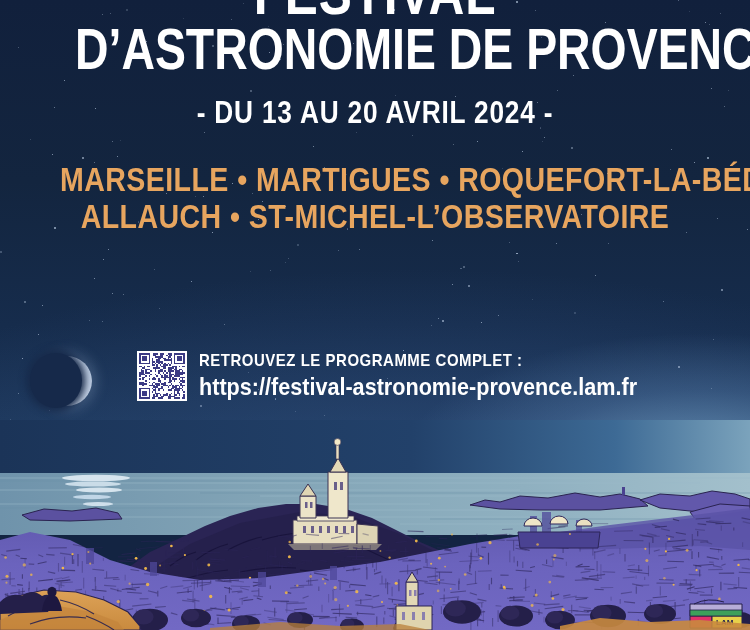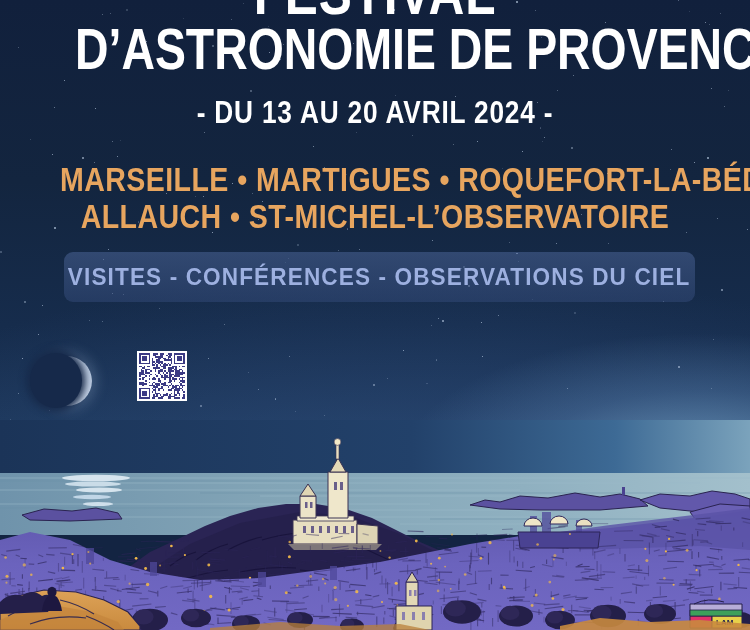--- a/index.html
+++ b/index.html
@@ -310,23 +310,20 @@
     <div class="t-festival">FESTIVAL</div>
     <div class="t-astro">D’ASTRONOMIE DE PROVENCE</div>
     <div class="t-dates">- DU 13 AU 20 AVRIL 2024 -</div>
   </div>
 
   <div class="cities">
     <div class="city-line">MARSEILLE • MARTIGUES • ROQUEFORT-LA-BÉDOULE</div>
     <div class="city-line l2">ALLAUCH • ST-MICHEL-L’OBSERVATOIRE</div>
   </div>
 
-  <div class="banner">
-    <div class="banner-text">VISITES - CONFÉRENCES - OBSERVATIONS DU CIEL</div>
-  </div>
 
   <div class="qrblock">
     <div class="qr">
       <svg viewBox="0 0 29 29" shape-rendering="crispEdges" aria-hidden="true">
         <rect width="29" height="29" fill="#ffffff"></rect>
         <g fill="#3b3a84" id="qrcells">
             <rect x="0" y="0" width="1" height="1"></rect>
             <rect x="1" y="0" width="1" height="1"></rect>
             <rect x="2" y="0" width="1" height="1"></rect>
             <rect x="3" y="0" width="1" height="1"></rect>
@@ -744,20 +741,24 @@
             <rect x="18" y="28" width="1" height="1"></rect>
             <rect x="19" y="28" width="1" height="1"></rect>
             <rect x="22" y="28" width="1" height="1"></rect>
             <rect x="23" y="28" width="1" height="1"></rect>
             <rect x="24" y="28" width="1" height="1"></rect>
             <rect x="25" y="28" width="1" height="1"></rect>
             <rect x="27" y="28" width="1" height="1"></rect>
             <rect x="28" y="28" width="1" height="1"></rect>
           </g>
       </svg>
+    </div>
+    <div class="urltexts">
+      <div class="url-label">RETROUVEZ LE PROGRAMME COMPLET :</div>
+      <div class="url-link">https://festival-astronomie-provence.lam.fr</div>
     </div>
   </div>
 
   <div class="landscape">
     <svg viewBox="0 0 750 210" preserveAspectRatio="none">
       <defs>
         <linearGradient id="seaG" x1="0" y1="0" x2="1" y2="0">
           <stop offset="0%" stop-color="#6f93ab"></stop>
           <stop offset="35%" stop-color="#82a4b6"></stop>
           <stop offset="70%" stop-color="#8fb0c0"></stop>

